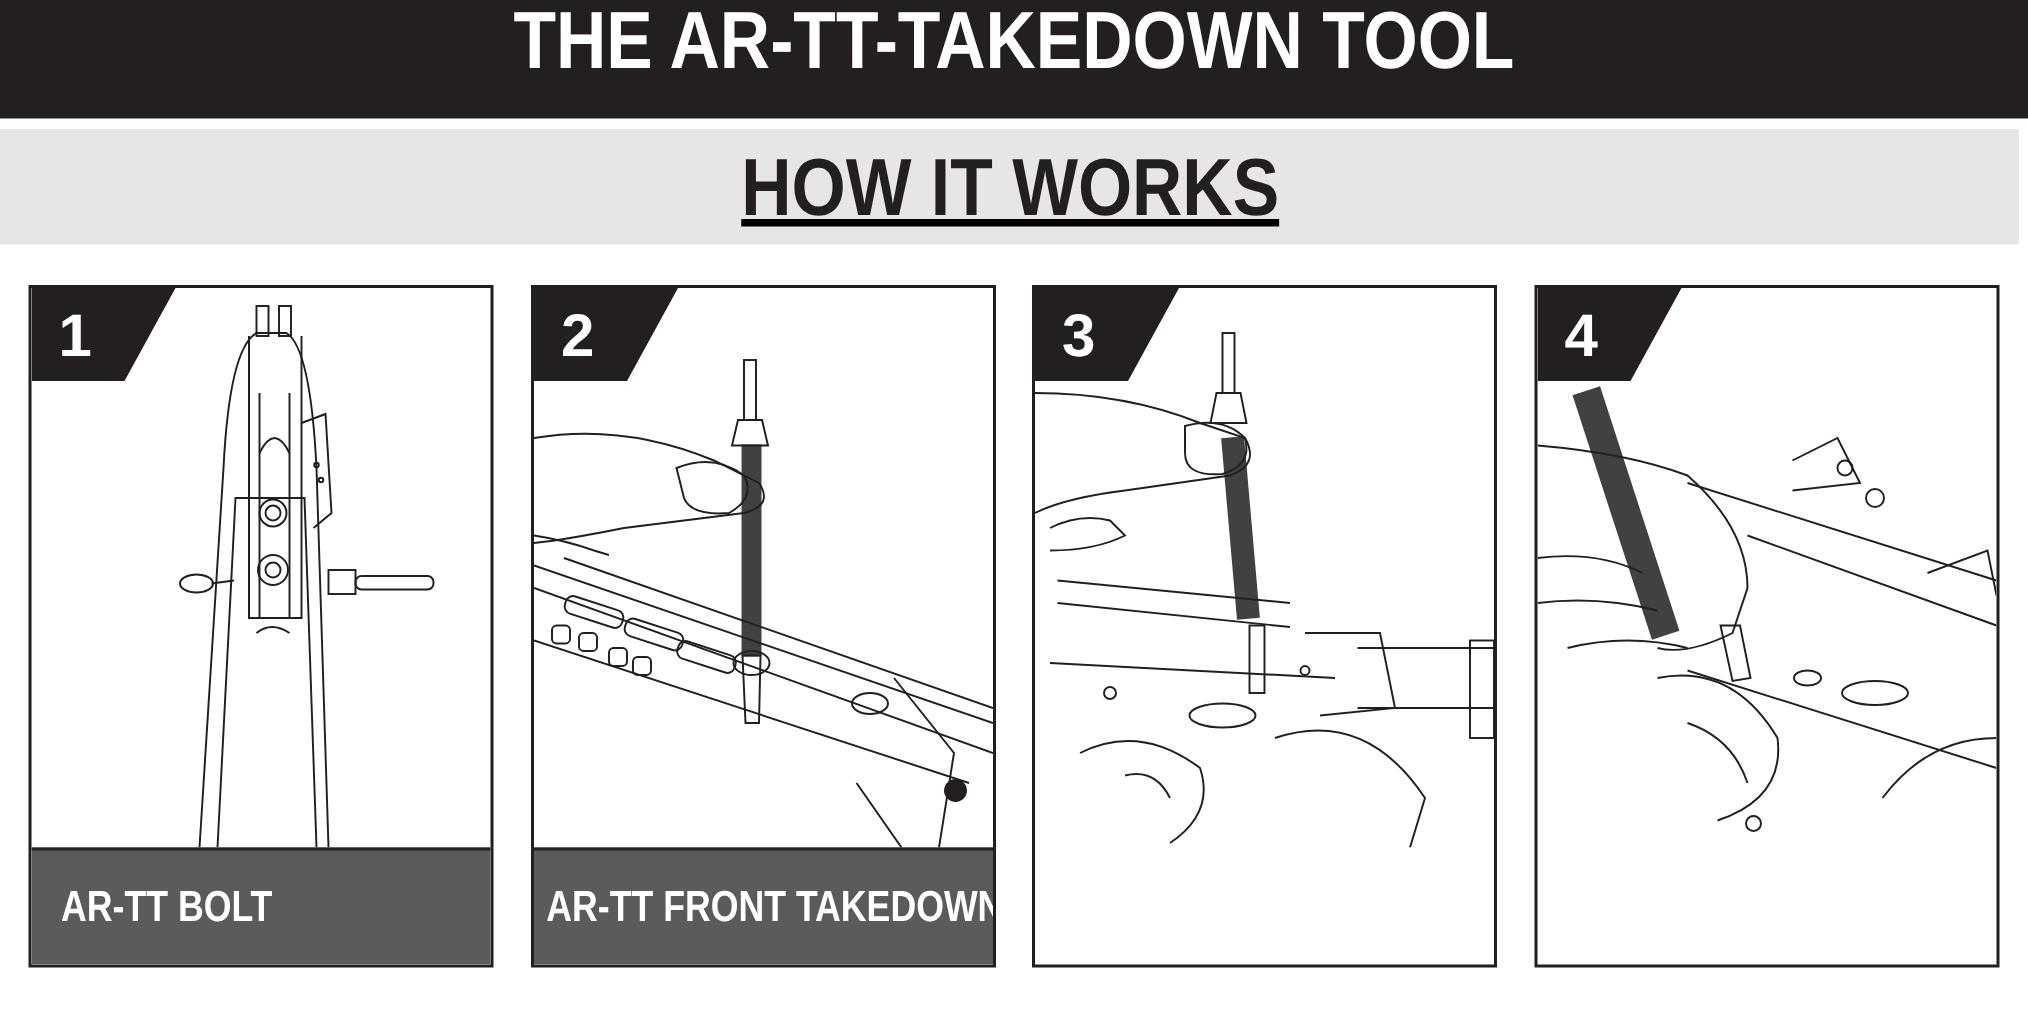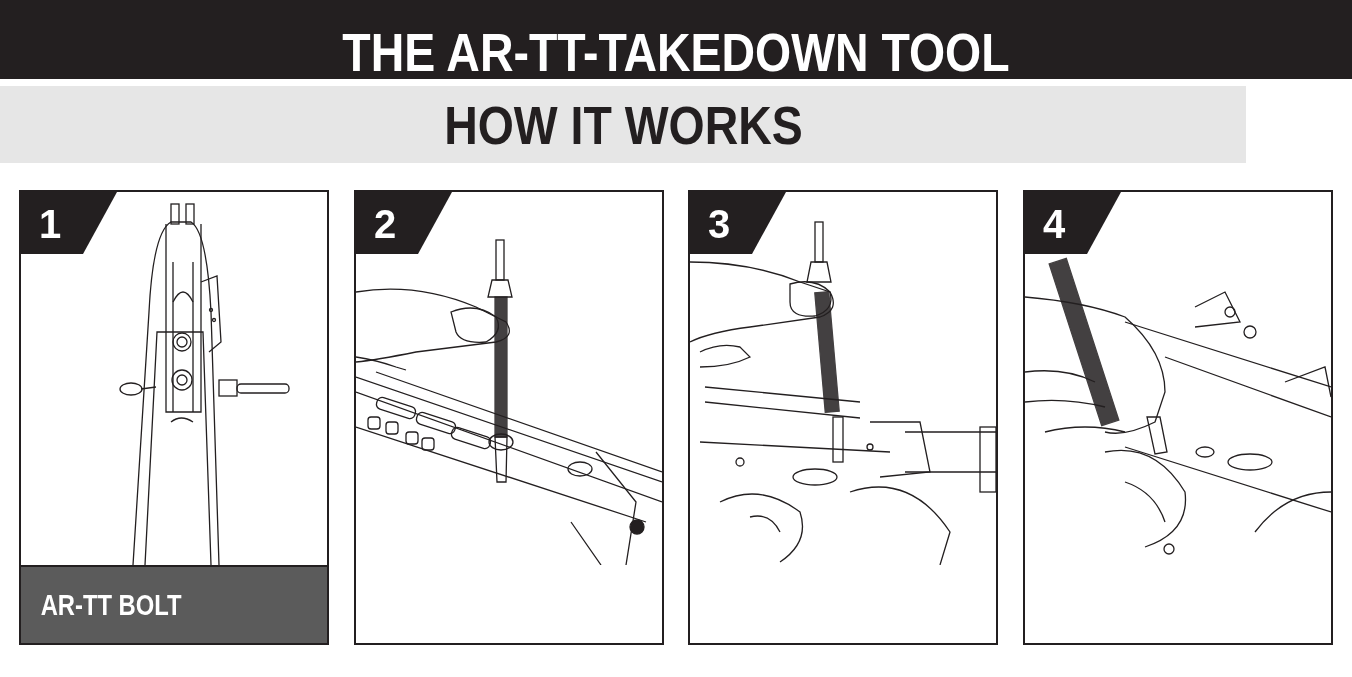--- a/index.html
+++ b/index.html
@@ -1,24 +1,24 @@
 <!DOCTYPE html>
 <html><head>
 <meta charset="utf-8">
 <style>
   html, body { margin:0; padding:0; }
   body { width:1352px; height:677px; background:#ffffff; position:relative; overflow:hidden;
          font-family:"Liberation Sans", "DejaVu Sans", sans-serif; }
   .title-band { position:absolute; left:0; top:0; width:1352px; height:79px; background:#231f20;
-                display:flex; align-items:flex-end; justify-content:center; }
+                display:flex; align-items:flex-start; justify-content:center; }
   .title-band h1 { margin:0; color:#ffffff; font-family:"Liberation Sans", sans-serif; font-weight:700;
                    font-size:54px; letter-spacing:0px; transform:scaleX(0.86); transform-origin:center;
                    white-space:nowrap; line-height:1; }
-  .subtitle-band { position:absolute; left:0; top:86px; width:1246px; height:77px; background:#e6e6e6;
-                   display:flex; align-items:center; justify-content:center; }
+  .subtitle-band { position:absolute; left:0; top:86px; width:1346px; height:77px; background:#e6e6e6;
+                   display:flex; align-items:center; justify-content:center;text-decoration:underline; }
   .subtitle-band h2 { margin:0; color:#231f20; font-weight:700; font-size:54px; transform:scaleX(0.86);
                       white-space:nowrap; line-height:1; }
   .panel { position:absolute; top:190px; width:306px; height:451px; border:2px solid #231f20;
            background:#fff; box-sizing:content-box; overflow:hidden; }
   .panel .art { position:absolute; left:0; top:0; width:306px; height:373px; }
   .panel .badge { position:absolute; left:0; top:0; width:100px; height:62px; }
   .panel .badge-num { position:absolute; left:18px; top:8px; color:#fff; font-weight:700; font-size:40px;
                       line-height:48px; }
   .panel .caption { position:absolute; left:0; top:373px; width:306px; height:78px; background:#5b5b5b;
                     border-top:2px solid #231f20; box-sizing:border-box; display:flex; align-items:center;text-align:right; }
@@ -85,20 +85,23 @@
     <rect x="139" y="105" width="12" height="140" fill="#231f20" opacity="0.85"></rect>
     <path d="M139 245 L151 245 L150 290 L141 290 Z"></path>
     <ellipse cx="145" cy="250" rx="12" ry="8"></ellipse>
     <path d="M240 260 L280 310 L270 373 M215 330 L245 373"></path>
     <circle cx="281" cy="335" r="7" fill="#231f20"></circle>
   </svg>
   <svg class="badge" viewBox="0 0 100 62">
     <polygon points="0,0 96,0 62,62 0,62" fill="#231f20"></polygon>
   </svg>
   <div class="badge-num">2</div>
+  <div class="caption">
+    <span style="padding-left:10px;">AR-TT FRONT TAKEDOWN</span>
+  </div>
 </div>
 
 <div class="panel" style="left:688px;">
   <svg class="art" viewBox="0 0 306 373" fill="none" stroke="#231f20" stroke-width="1.3">
     <path d="M0 70 Q60 70 110 90 L140 100 Q150 118 130 125 L60 135 Q20 140 0 150"></path>
     <path d="M100 92 Q125 85 140 100 Q145 118 125 124 Q100 126 100 110 Z"></path>
     <path d="M10 160 Q30 150 50 155 L60 165 Q40 175 10 175"></path>
     <rect x="125" y="30" width="8" height="40"></rect>
     <path d="M121 70 L137 70 L141 90 L117 90 Z"></path>
     <rect x="130" y="100" width="14" height="120" fill="#231f20" opacity="0.85" transform="rotate(-5 137 160)"></rect>

